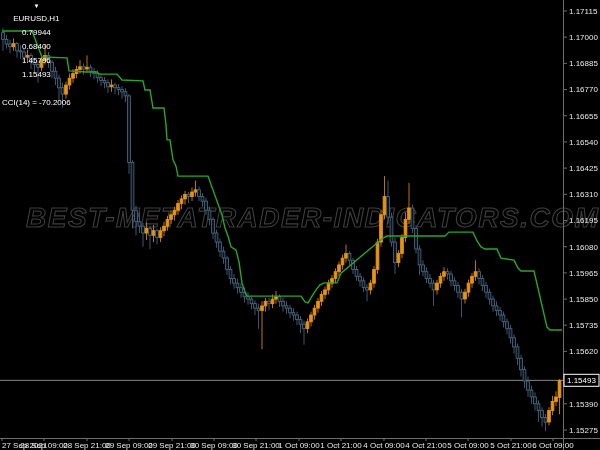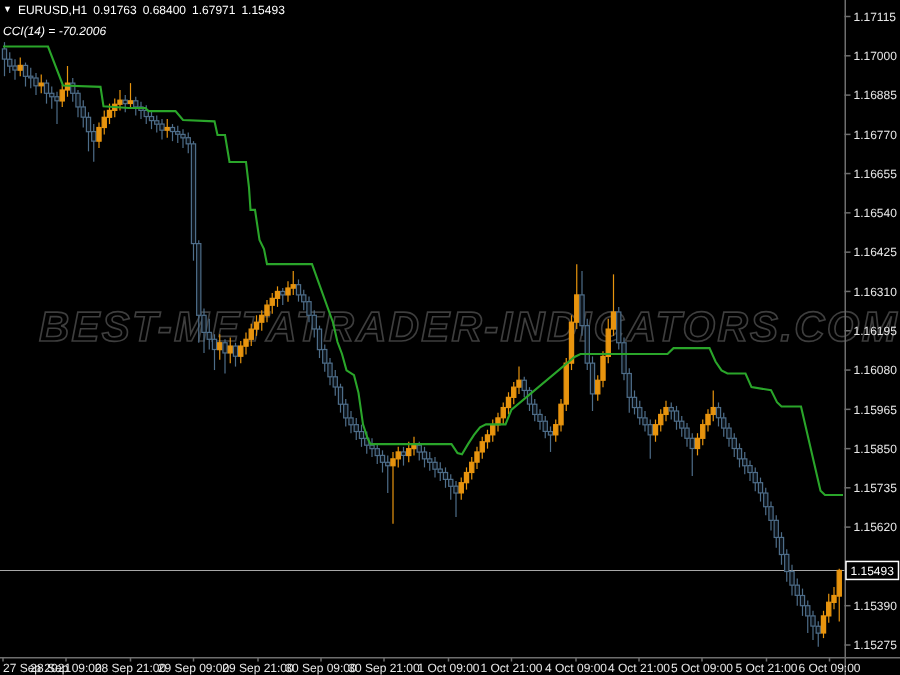--- a/index.html
+++ b/index.html
@@ -4,23 +4,23 @@
 <style>
   html,body{margin:0;padding:0;background:#000;width:600px;height:450px;overflow:hidden;
     font-family:"Liberation Sans",sans-serif;}
   #stage{position:relative;width:600px;height:450px;background:#000;}
   #watermark{position:absolute;left:26px;top:202px;z-index:0;white-space:nowrap;
     font-family:"Liberation Sans",sans-serif;font-style:italic;font-weight:bold;
     font-size:28px;letter-spacing:1.5px;color:transparent;
     -webkit-text-stroke:1.1px #3e3e3e;user-select:none;}
   #chart-svg{position:absolute;left:0;top:0;z-index:1;}
   #info{position:absolute;left:2px;top:2px;z-index:2;color:#fff;font-size:8px;line-height:10px;}
-  #info .row{display:flex;align-items:center;gap:4px;white-space:nowrap;}
+  #info .row{display:flex;align-items:center;gap:4px;white-space:nowrap;flex-direction:column;}
   #info .tri{font-size:6px;line-height:8px;}
-  #info .cci{margin-top:4px;font-style:italic;}
+  #info .cci{margin-top:18px;}
 </style>
 </head>
 <body>
 
 <div id="stage">
 
   <div id="watermark">BEST-METATRADER-INDICATORS.COM</div>
 
   <svg id="chart-svg" width="600" height="450" style="font-family:&quot;Liberation Sans&quot;,sans-serif;">
       <line x1="0" y1="380.34988045086874" x2="563" y2="380.34988045086874" stroke="#a8a8a8" stroke-width="0.8"></line>
@@ -414,23 +414,23 @@
         <text x="553" y="448" fill="#e8e8e8" font-size="8" text-anchor="middle">6 Oct 09:00</text>
       </g>
       <rect x="564" y="374.3" width="35" height="12" fill="#000" stroke="#ffffff" stroke-width="1"></rect>
       <text x="567" y="383.3" fill="#fff" font-size="8">1.15493</text>
     </svg>
 
   <div id="info">
     <div class="row">
       <span class="tri">▼</span>
       <span>EURUSD,H1</span>
-      <span>0.91763</span>
+      <span>0.79944</span>
       <span>0.68400</span>
-      <span>1.67971</span>
+      <span>1.45796</span>
       <span>1.15493</span>
     </div>
     <div class="row cci">
       <span>CCI(14) = -70.2006</span>
     </div>
   </div>
 
 </div>
 
 </body></html>

